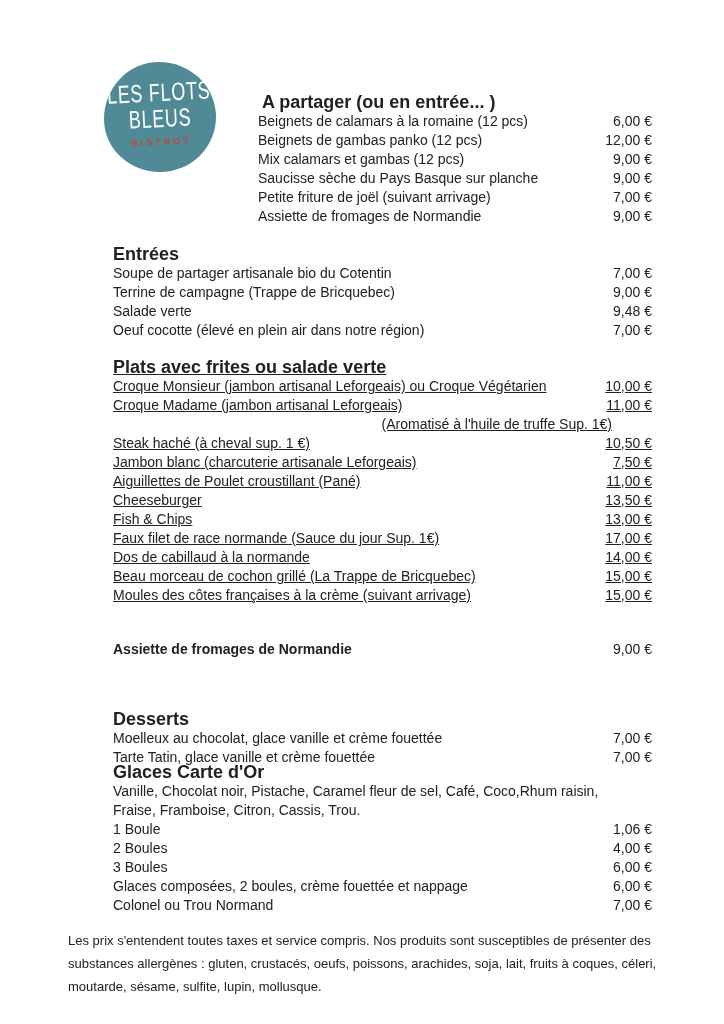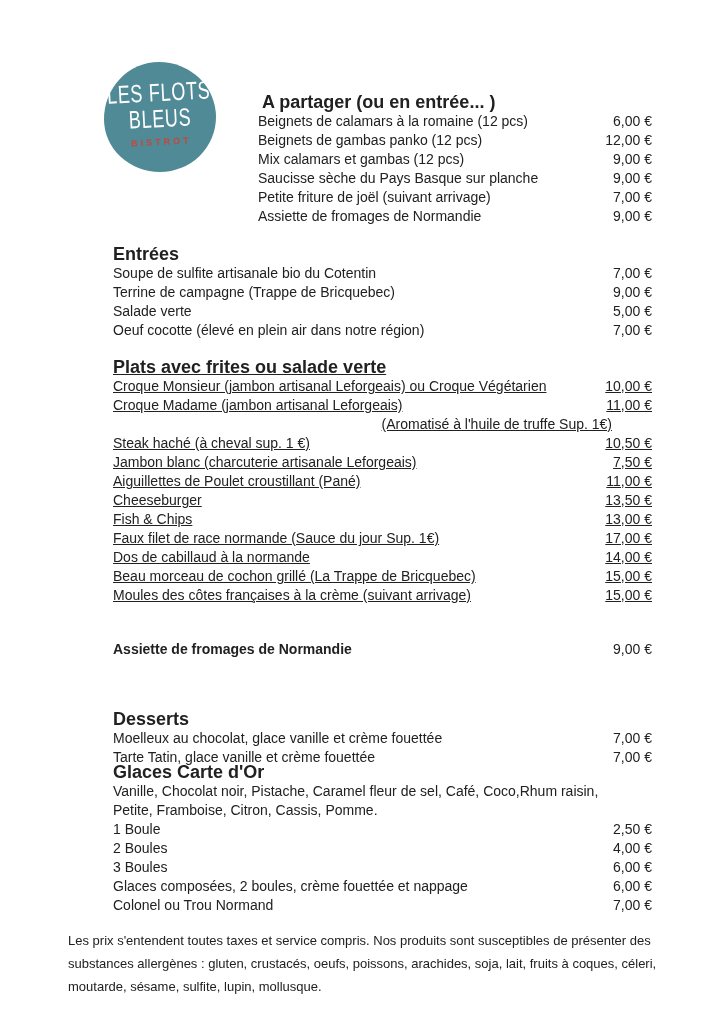--- a/index.html
+++ b/index.html
@@ -131,30 +131,30 @@
           <span class="nm">Assiette de fromages de Normandie</span>
           <span class="pr">9,00 €</span>
         </div>
       </div>
   </section>
 
   <section class="sec sec-entrees">
     <h2 class="heading">Entrées</h2>
     <div class="items">
         <div class="row">
-          <span class="nm">Soupe de sulfite artisanale bio du Cotentin</span>
+          <span class="nm">Soupe de partager artisanale bio du Cotentin</span>
           <span class="pr">7,00 €</span>
         </div>
         <div class="row">
           <span class="nm">Terrine de campagne (Trappe de Bricquebec)</span>
           <span class="pr">9,00 €</span>
         </div>
         <div class="row">
           <span class="nm">Salade verte</span>
-          <span class="pr">5,00 €</span>
+          <span class="pr">9,48 €</span>
         </div>
         <div class="row">
           <span class="nm">Oeuf cocotte (élevé en plein air dans notre région)</span>
           <span class="pr">7,00 €</span>
         </div>
       </div>
   </section>
 
   <section class="sec sec-plats">
     <h2 class="heading">Plats avec frites ou salade verte</h2>
@@ -228,25 +228,25 @@
         <div class="row">
           <span class="nm">Tarte Tatin, glace vanille et crème fouettée</span>
           <span class="pr">7,00 €</span>
         </div>
       </div>
   </section>
 
   <section class="sec sec-glaces">
     <h2 class="heading">Glaces Carte d'Or</h2>
     <p class="desc">Vanille, Chocolat noir, Pistache, Caramel fleur de sel, Café, Coco,Rhum raisin,</p>
-    <p class="desc">Petite, Framboise, Citron, Cassis, Pomme.</p>
+    <p class="desc">Fraise, Framboise, Citron, Cassis, Trou.</p>
     <div class="items">
         <div class="row">
           <span class="nm">1 Boule</span>
-          <span class="pr">2,50 €</span>
+          <span class="pr">1,06 €</span>
         </div>
         <div class="row">
           <span class="nm">2 Boules</span>
           <span class="pr">4,00 €</span>
         </div>
         <div class="row">
           <span class="nm">3 Boules</span>
           <span class="pr">6,00 €</span>
         </div>
         <div class="row">

